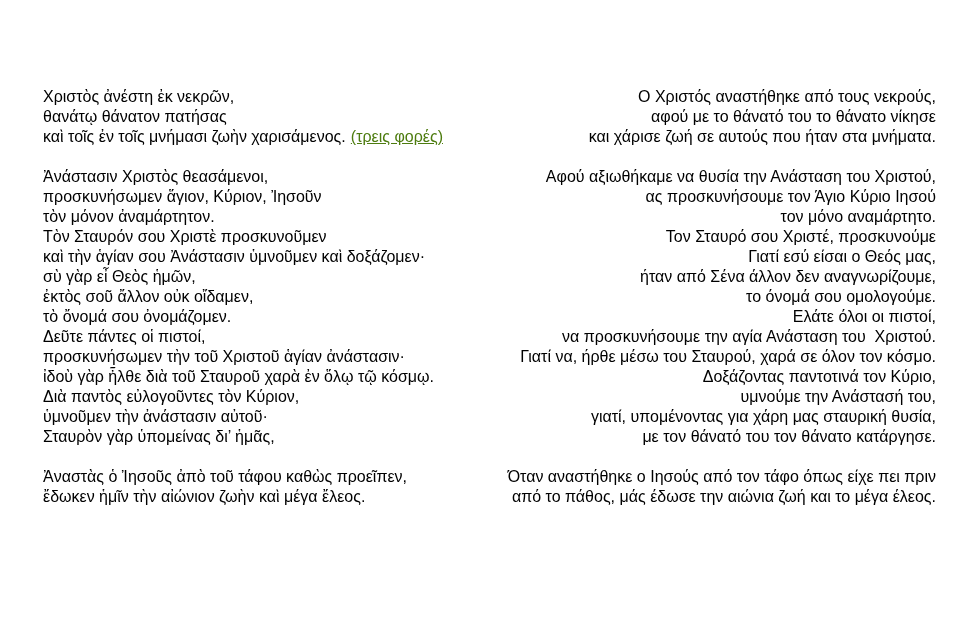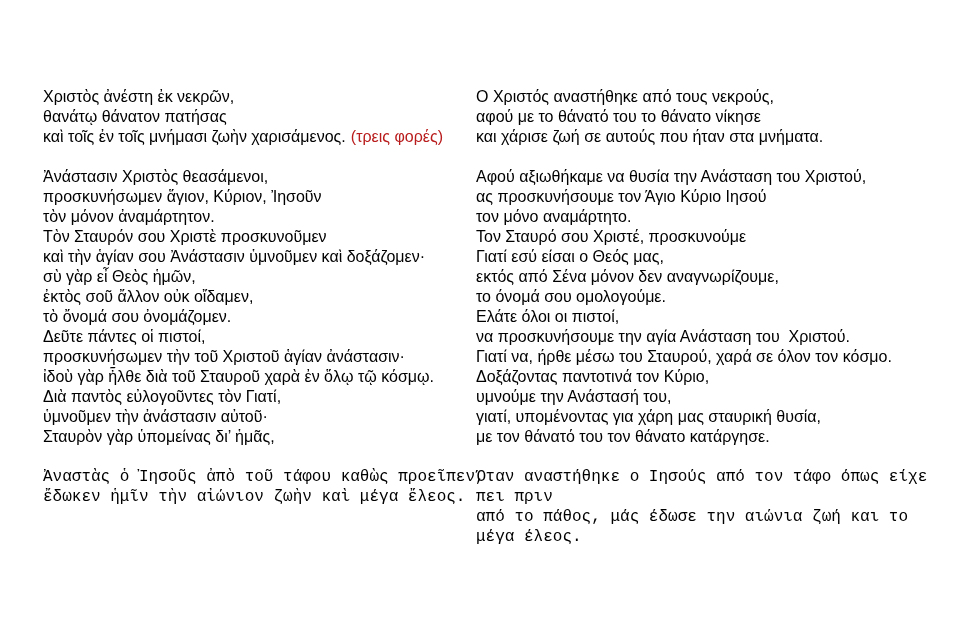--- a/index.html
+++ b/index.html
@@ -21,38 +21,38 @@
     position: absolute;
     top: 87px;
   }
   .column-left {
     left: 33px;
     text-align: left;
     width: 470px;
   }
   .column-right {
     right: 24px;
-    text-align: left;
+    text-align: right;
     width: 470px;
   }
   .stanza {
     margin: 0 0 20px 0;
   }
   .stanza:last-child {
     margin-bottom: 0;
-    font-family: Liberation Mono, monospace;
   }
   .line {
     white-space: pre-wrap;
     min-height: 20px;
     margin-left: 10px;
   }
   .repeat-note {
-    color: #b91c1c;
+    color: #4d7c0f;
     margin-left: 0.32em;
+    text-decoration: underline;
   }
 </style>
 </head>
 <body>
 
 <div class="column column-left">
   <div class="stanza">
     <div class="line">Χριστὸς ἀνέστη ἐκ νεκρῶν,</div>
     <div class="line">θανάτῳ θάνατον πατήσας</div>
     <div class="line"><span>καὶ τοῖς ἐν τοῖς μνήμασι ζωὴν χαρισάμενος.</span><span class="repeat-note">(τρεις φορές)</span></div>
@@ -62,21 +62,21 @@
     <div class="line">προσκυνήσωμεν ἅγιον, Κύριον, Ἰησοῦν</div>
     <div class="line">τὸν μόνον ἀναμάρτητον.</div>
     <div class="line">Τὸν Σταυρόν σου Χριστὲ προσκυνοῦμεν</div>
     <div class="line">καὶ τὴν ἁγίαν σου Ἀνάστασιν ὑμνοῦμεν καὶ δοξάζομεν·</div>
     <div class="line">σὺ γὰρ εἶ Θεὸς ἡμῶν,</div>
     <div class="line">ἐκτὸς σοῦ ἄλλον οὐκ οἴδαμεν,</div>
     <div class="line">τὸ ὄνομά σου ὀνομάζομεν.</div>
     <div class="line">Δεῦτε πάντες οἱ πιστοί,</div>
     <div class="line">προσκυνήσωμεν τὴν τοῦ Χριστοῦ ἁγίαν ἀνάστασιν·</div>
     <div class="line">ἰδοὺ γὰρ ἦλθε διὰ τοῦ Σταυροῦ χαρὰ ἐν ὅλῳ τῷ κόσμῳ.</div>
-    <div class="line">Διὰ παντὸς εὐλογοῦντες τὸν Γιατί,</div>
+    <div class="line">Διὰ παντὸς εὐλογοῦντες τὸν Κύριον,</div>
     <div class="line">ὑμνοῦμεν τὴν ἀνάστασιν αὐτοῦ·</div>
     <div class="line">Σταυρὸν γὰρ ὑπομείνας δι’ ἡμᾶς,</div>
   </div>
   <div class="stanza">
     <div class="line">Ἀναστὰς ὁ Ἰησοῦς ἀπὸ τοῦ τάφου καθὼς προεῖπεν,</div>
     <div class="line">ἔδωκεν ἡμῖν τὴν αἰώνιον ζωὴν καὶ μέγα ἔλεος.</div>
   </div>
 </div>
 
 <div class="column column-right">
@@ -84,21 +84,21 @@
     <div class="line">Ο Χριστός αναστήθηκε από τους νεκρούς,</div>
     <div class="line">αφού με το θάνατό του το θάνατο νίκησε</div>
     <div class="line">και χάρισε ζωή σε αυτούς που ήταν στα μνήματα.</div>
   </div>
   <div class="stanza">
     <div class="line">Αφού αξιωθήκαμε να θυσία την Ανάσταση του Χριστού,</div>
     <div class="line">ας προσκυνήσουμε τον Άγιο Κύριο Ιησού</div>
     <div class="line">τον μόνο αναμάρτητο.</div>
     <div class="line">Τον Σταυρό σου Χριστέ, προσκυνούμε</div>
     <div class="line">Γιατί εσύ είσαι ο Θεός μας,</div>
-    <div class="line">εκτός από Σένα μόνον δεν αναγνωρίζουμε,</div>
+    <div class="line">ήταν από Σένα άλλον δεν αναγνωρίζουμε,</div>
     <div class="line">το όνομά σου ομολογούμε.</div>
     <div class="line">Ελάτε όλοι οι πιστοί,</div>
     <div class="line">να προσκυνήσουμε την αγία Ανάσταση του  Χριστού.</div>
     <div class="line">Γιατί να, ήρθε μέσω του Σταυρού, χαρά σε όλον τον κόσμο.</div>
     <div class="line">Δοξάζοντας παντοτινά τον Κύριο,</div>
     <div class="line">υμνούμε την Ανάστασή του,</div>
     <div class="line">γιατί, υπομένοντας για χάρη μας σταυρική θυσία,</div>
     <div class="line">με τον θάνατό του τον θάνατο κατάργησε.</div>
   </div>
   <div class="stanza">

